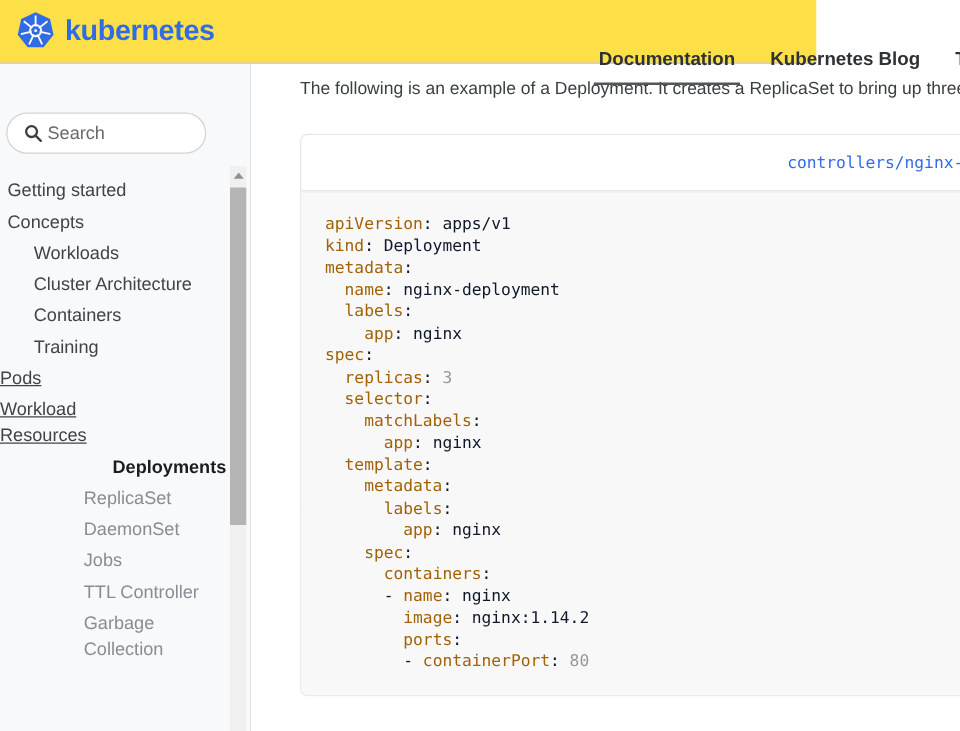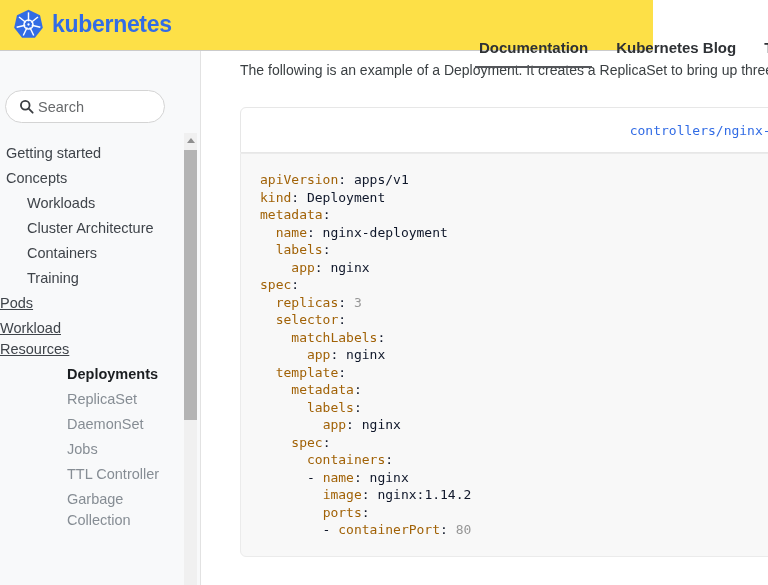--- a/index.html
+++ b/index.html
@@ -27,21 +27,21 @@
            font-size:14.5px;color:#444;font-family:"Liberation Sans",sans-serif;}
   .search-box input::placeholder{color:#67696b;opacity:1;}
   .sidebar-nav{position:absolute;left:0;top:92px;width:190px;}
   .nav-item{line-height:21px;margin-bottom:4px;font-size:14.5px;color:#3f444a;
            white-space:pre-line;cursor:pointer;}
   .lvl1{padding-left:6px;}
   .lvl2{padding-left:27px;}
   .lvl3{text-decoration:underline;}
   .lvl4{padding-left:67px;}
   .nav-item.muted{color:#868d94;}
-  .nav-item.current{font-weight:bold;color:#1b1e21;}
+  .nav-item.current{font-weight:bold;color:#1b1e21;margin-left:23px;}
 
   
   .scroll-track{position:absolute;right:3px;top:82px;width:13px;height:452px;background:#f0f0f0;}
   .scroll-arrow{position:absolute;top:5px;left:2.5px;width:0;height:0;
            border-left:4px solid transparent;border-right:4px solid transparent;
            border-bottom:5px solid #8f8f8f;}
   .scroll-thumb{position:absolute;left:0;top:17px;width:13px;height:270px;background:#b4b4b4;}
 
   
   .main{position:absolute;left:201px;top:51px;width:567px;height:534px;background:#fff;}

